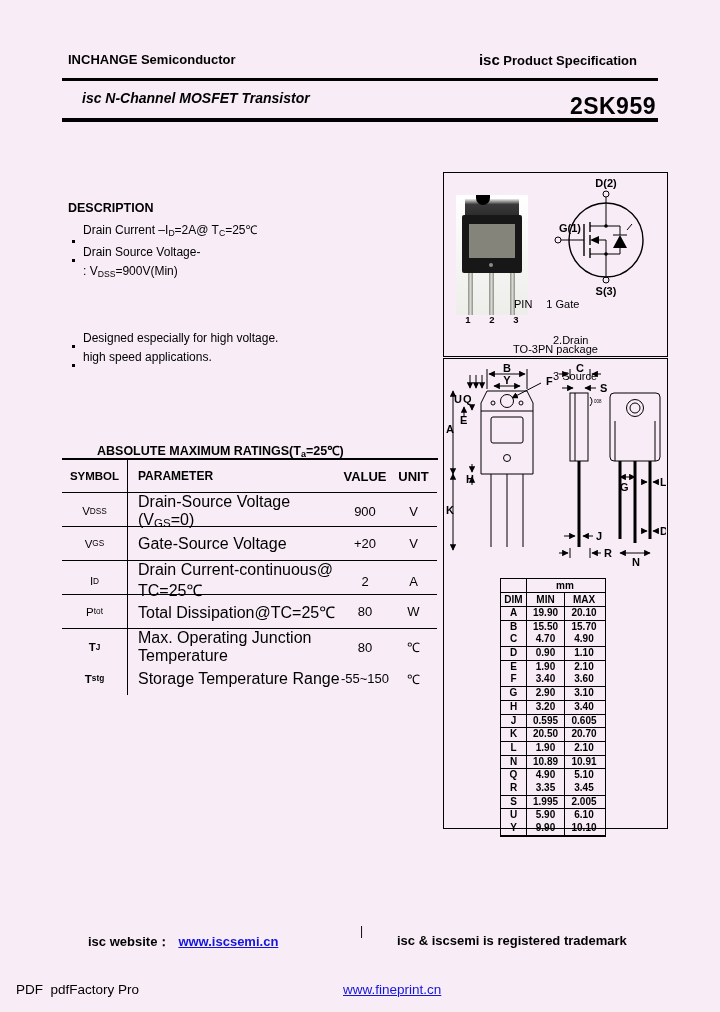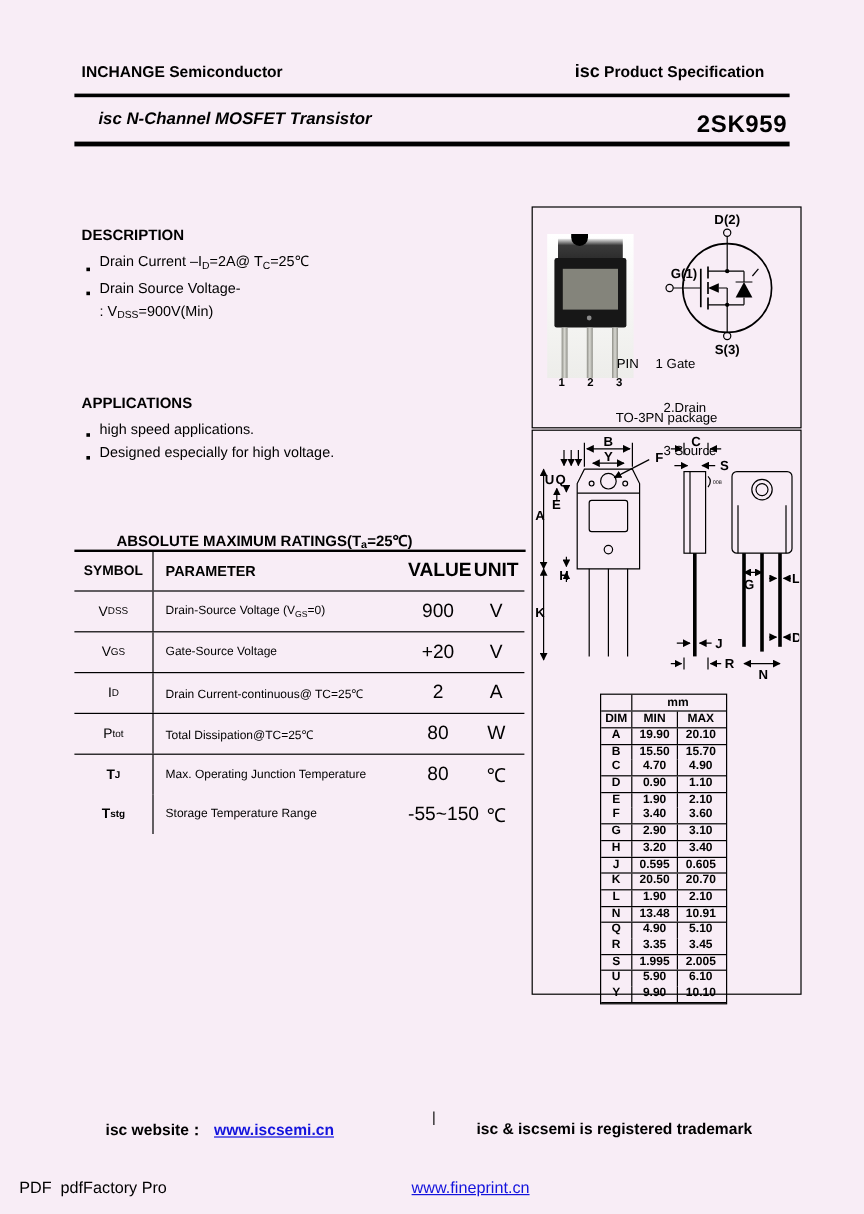--- a/index.html
+++ b/index.html
@@ -11,42 +11,42 @@
   .abs{position:absolute;}
   sub{font-size:72%;vertical-align:-2px;}
   a{color:#1414dd;text-decoration:underline;margin-left:44px;}
 
   
   .hdr-left{left:68px;top:52px;font-size:13px;font-weight:bold;}
   .hdr-right{right:83px;top:51px;font-size:13px;font-weight:bold;}
   .hdr-right .isc{font-size:15px;}
   .rule1{left:62px;top:78px;width:596px;height:3px;background:#000;}
   .title-left{left:82px;top:90px;font-size:14px;font-weight:bold;font-style:italic;}
-  .title-right{right:64px;top:93px;font-size:20px;font-weight:bold;letter-spacing:.5px;}
+  .title-right{right:64px;top:93px;font-size:23px;font-weight:bold;letter-spacing:.5px;}
   .rule2{left:62px;top:118px;width:596px;height:4px;background:#000;}
 
   
   .section-h{font-size:12.5px;font-weight:bold;margin:0 0 6px 0;}
-  .desc{left:68px;top:189px;width:360px;}
+  .desc{left:68px;top:201px;width:360px;}
   .apps{left:68px;top:329px;width:360px;}
-  .b-row{display:flex;align-items:center;font-size:12px;line-height:19px;}
+  .b-row{display:flex;align-items:flex-end;font-size:12px;line-height:19px;}
   .bullet{width:3px;height:3px;background:#000;margin:8px 8px 0 4px;flex:none;}
   .cont{font-size:12px;line-height:19px;padding-left:15px;}
 
   
   .amr-h{left:56px;top:442px;font-size:12.5px;font-weight:bold;margin-left:41px;}
   .amr-rule{left:62px;top:458px;width:376px;height:2px;background:#000;}
   .amr{left:62px;top:460px;width:375px;}
   .amr-row{display:grid;grid-template-columns:66px 212px 50px 47px;height:33px;align-items:center;}
   .amr-row.head{height:32px;font-weight:bold;font-size:12px;border-bottom:1px solid #000;}
   .amr-row.div{border-bottom:1px solid #000;}
   .c-sym{text-align:center;font-size:11.5px;border-right:1px solid #000;height:100%;display:flex;align-items:center;justify-content:center;}
   .c-sym.bold{font-weight:bold;}
-  .c-par{font-size:10px;padding-left:10px;}
-  .c-val,.c-unit{text-align:center;font-size:16px;}
+  .c-par{font-size:16px;padding-left:10px;}
+  .c-val,.c-unit{text-align:center;font-size:13px;}
   .head .c-par{font-size:12px;}
 
   
   .box1{left:443px;top:172px;width:223px;height:183px;border:1px solid #000;}
   .box2{left:443px;top:358px;width:223px;height:469px;border:1px solid #000;}
 
   
   .photo{left:12px;top:22px;width:72px;height:120px;background:linear-gradient(#ffffff,#ededea);}
   .p-tab{position:absolute;left:9px;top:4px;width:54px;height:18px;background:linear-gradient(#e8e8e8,#3a3a3a 30%,#2b2b2b);}
   .p-bump{position:absolute;left:20px;top:0px;width:14px;height:10px;background:#000;border-radius:0 0 7px 7px;}
@@ -104,28 +104,27 @@
       <span>Drain Current –I<sub>D</sub>=2A@ T<sub>C</sub>=25℃</span>
     </div>
   <div class="b-row">
       <span class="bullet"></span>
       <span>Drain Source Voltage-</span>
     </div>
   <div class="cont">: V<sub>DSS</sub>=900V(Min)</div>
 </div>
 
 <div class="abs apps">
-  <div class="section-h">APPLICATIONS</div>
+  <div class="b-row">
+      <span class="bullet"></span>
+      <span>Designed especially for high voltage.</span>
+    </div>
   <div class="b-row">
       <span class="bullet"></span>
       <span>high speed applications.</span>
-    </div>
-  <div class="b-row">
-      <span class="bullet"></span>
-      <span>Designed especially for high voltage.</span>
     </div>
 </div>
 
 <div class="abs amr-h">ABSOLUTE MAXIMUM RATINGS(T<sub>a</sub>=25℃)</div>
 <div class="abs amr-rule"></div>
 <div class="abs amr" id="amr">
   <div class="amr-row head">
     <div class="c-sym">SYMBOL</div>
     <div class="c-par">PARAMETER</div>
     <div class="c-val">VALUE</div>
@@ -375,21 +374,21 @@
           <div class="dim-cell bl">20.50</div>
           <div class="dim-cell bl">20.70</div>
         </div>
         <div class="dim-row div">
           <div class="dim-cell">L</div>
           <div class="dim-cell bl">1.90</div>
           <div class="dim-cell bl">2.10</div>
         </div>
         <div class="dim-row div">
           <div class="dim-cell">N</div>
-          <div class="dim-cell bl">13.48</div>
+          <div class="dim-cell bl">10.89</div>
           <div class="dim-cell bl">10.91</div>
         </div>
         <div class="dim-row">
           <div class="dim-cell">Q</div>
           <div class="dim-cell bl">4.90</div>
           <div class="dim-cell bl">5.10</div>
         </div>
         <div class="dim-row div">
           <div class="dim-cell">R</div>
           <div class="dim-cell bl">3.35</div>

